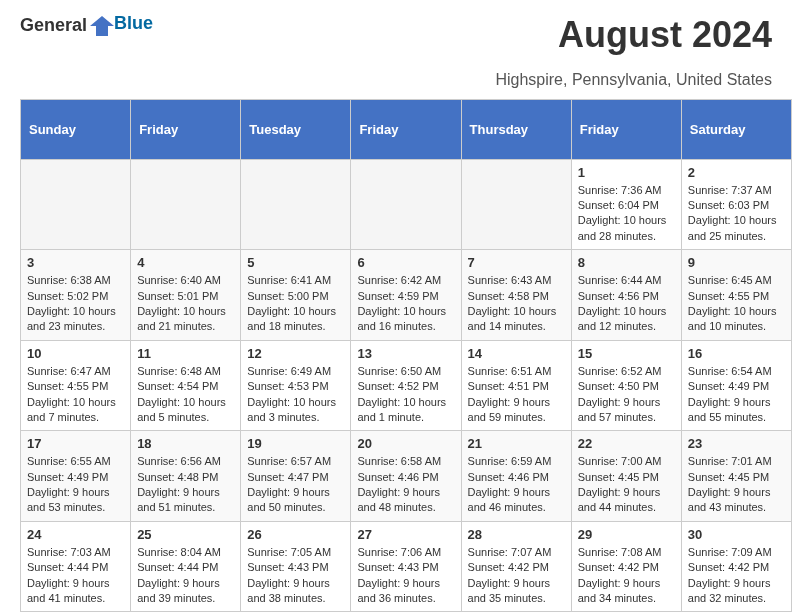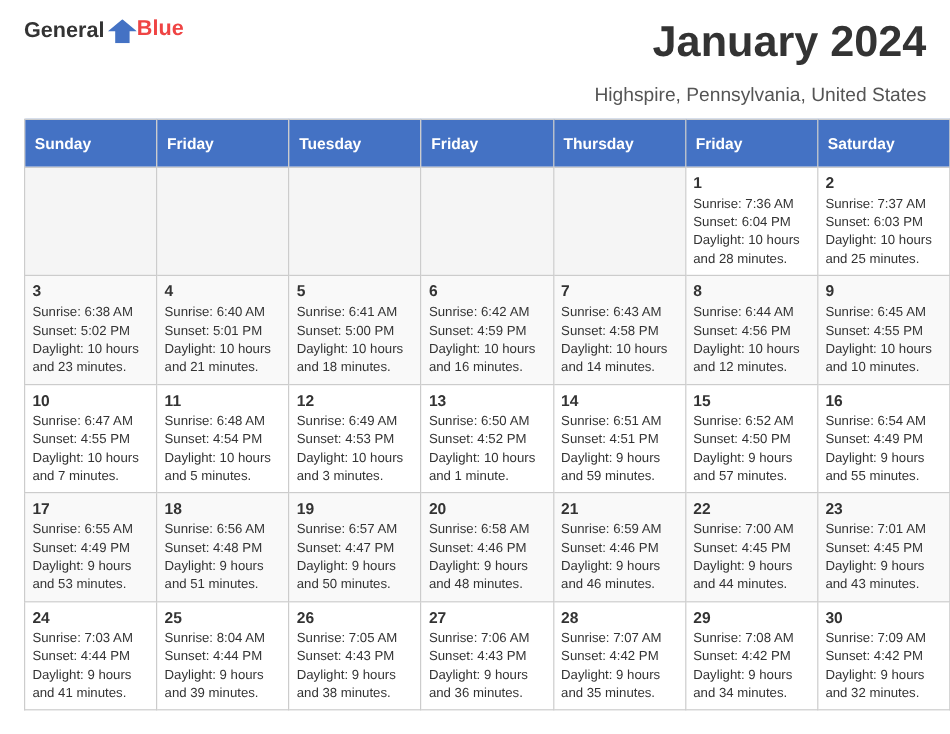--- a/index.html
+++ b/index.html
@@ -2,29 +2,29 @@
 <html><head>
   <meta charset="utf-8">
   <style>
     * { box-sizing: border-box; margin: 0; padding: 0; }
     body { font-family: Arial, sans-serif; background: #fff; width: 792px; min-height: 612px; }
     
     .header { display: flex; align-items: flex-start; padding: 15px 20px 10px 20px; }
     .logo { display: flex; flex-direction: row; align-items: center; margin-right: auto; }
     .logo-text { display: flex; align-items: center; }
     .logo-general { font-size: 18px; font-weight: bold; color: #333; }
-    .logo-blue { font-size: 18px; font-weight: bold; color: #ef4444; }
+    .logo-blue { font-size: 18px; font-weight: bold; color: #0369a1; }
     .logo-icon { width: 24px; height: 20px; margin-left: 3px; }
     
     .title-section { text-align: right; }
     .month-title { font-size: 36px; font-weight: bold; color: #333; line-height: 1.1; }
     .location { font-size: 16px; color: #555; margin-top: 16px; }
     
     .calendar { width: 100%; border-collapse: collapse; margin: 0 10px; }
-    .calendar th { background: #4472C4; color: #fff; text-align: left; padding: 12px 8px; font-size: 13px; border: 1px solid #ccc; }
+    .calendar th { background: #4472C4; color: #fff; text-align: left; padding: 22px 8px; font-size: 13px; border: 1px solid #ccc; }
     .calendar td { vertical-align: top; padding: 5px 6px; border: 1px solid #ccc; font-size: 11px; width: 14.28%; min-height: 80px; background: #fff; }
     .calendar td.empty { background: #f5f5f5; }
     .calendar tr:nth-child(even) td:not(.empty) { background: #f9f9f9; }
     .day-number { font-size: 13px; font-weight: bold; color: #333; display: block; margin-bottom: 3px; }
     .day-info { color: #333; line-height: 1.4; font-size: 11px; }
     
     .calendar-wrapper { padding: 0 10px 10px 10px; }
   </style>
 </head>
 <body>
@@ -33,21 +33,21 @@
   <div class="logo">
     <div class="logo-text">
       <span class="logo-general">General</span>
       <svg class="logo-icon" viewBox="0 0 24 20" xmlns="http://www.w3.org/2000/svg">
         <polygon points="12,0 24,10 18,10 18,20 6,20 6,10 0,10" fill="#4472C4"></polygon>
       </svg>
     </div>
     <span class="logo-blue" style="margin-top:-4px;">Blue</span>
   </div>
   <div class="title-section">
-    <div class="month-title">January 2024</div>
+    <div class="month-title">August 2024</div>
     <div class="location">Highspire, Pennsylvania, United States</div>
   </div>
 </div>
 
 <div class="calendar-wrapper">
   <table class="calendar">
     <thead>
       <tr>
         <th>Sunday</th>
         <th>Friday</th>

